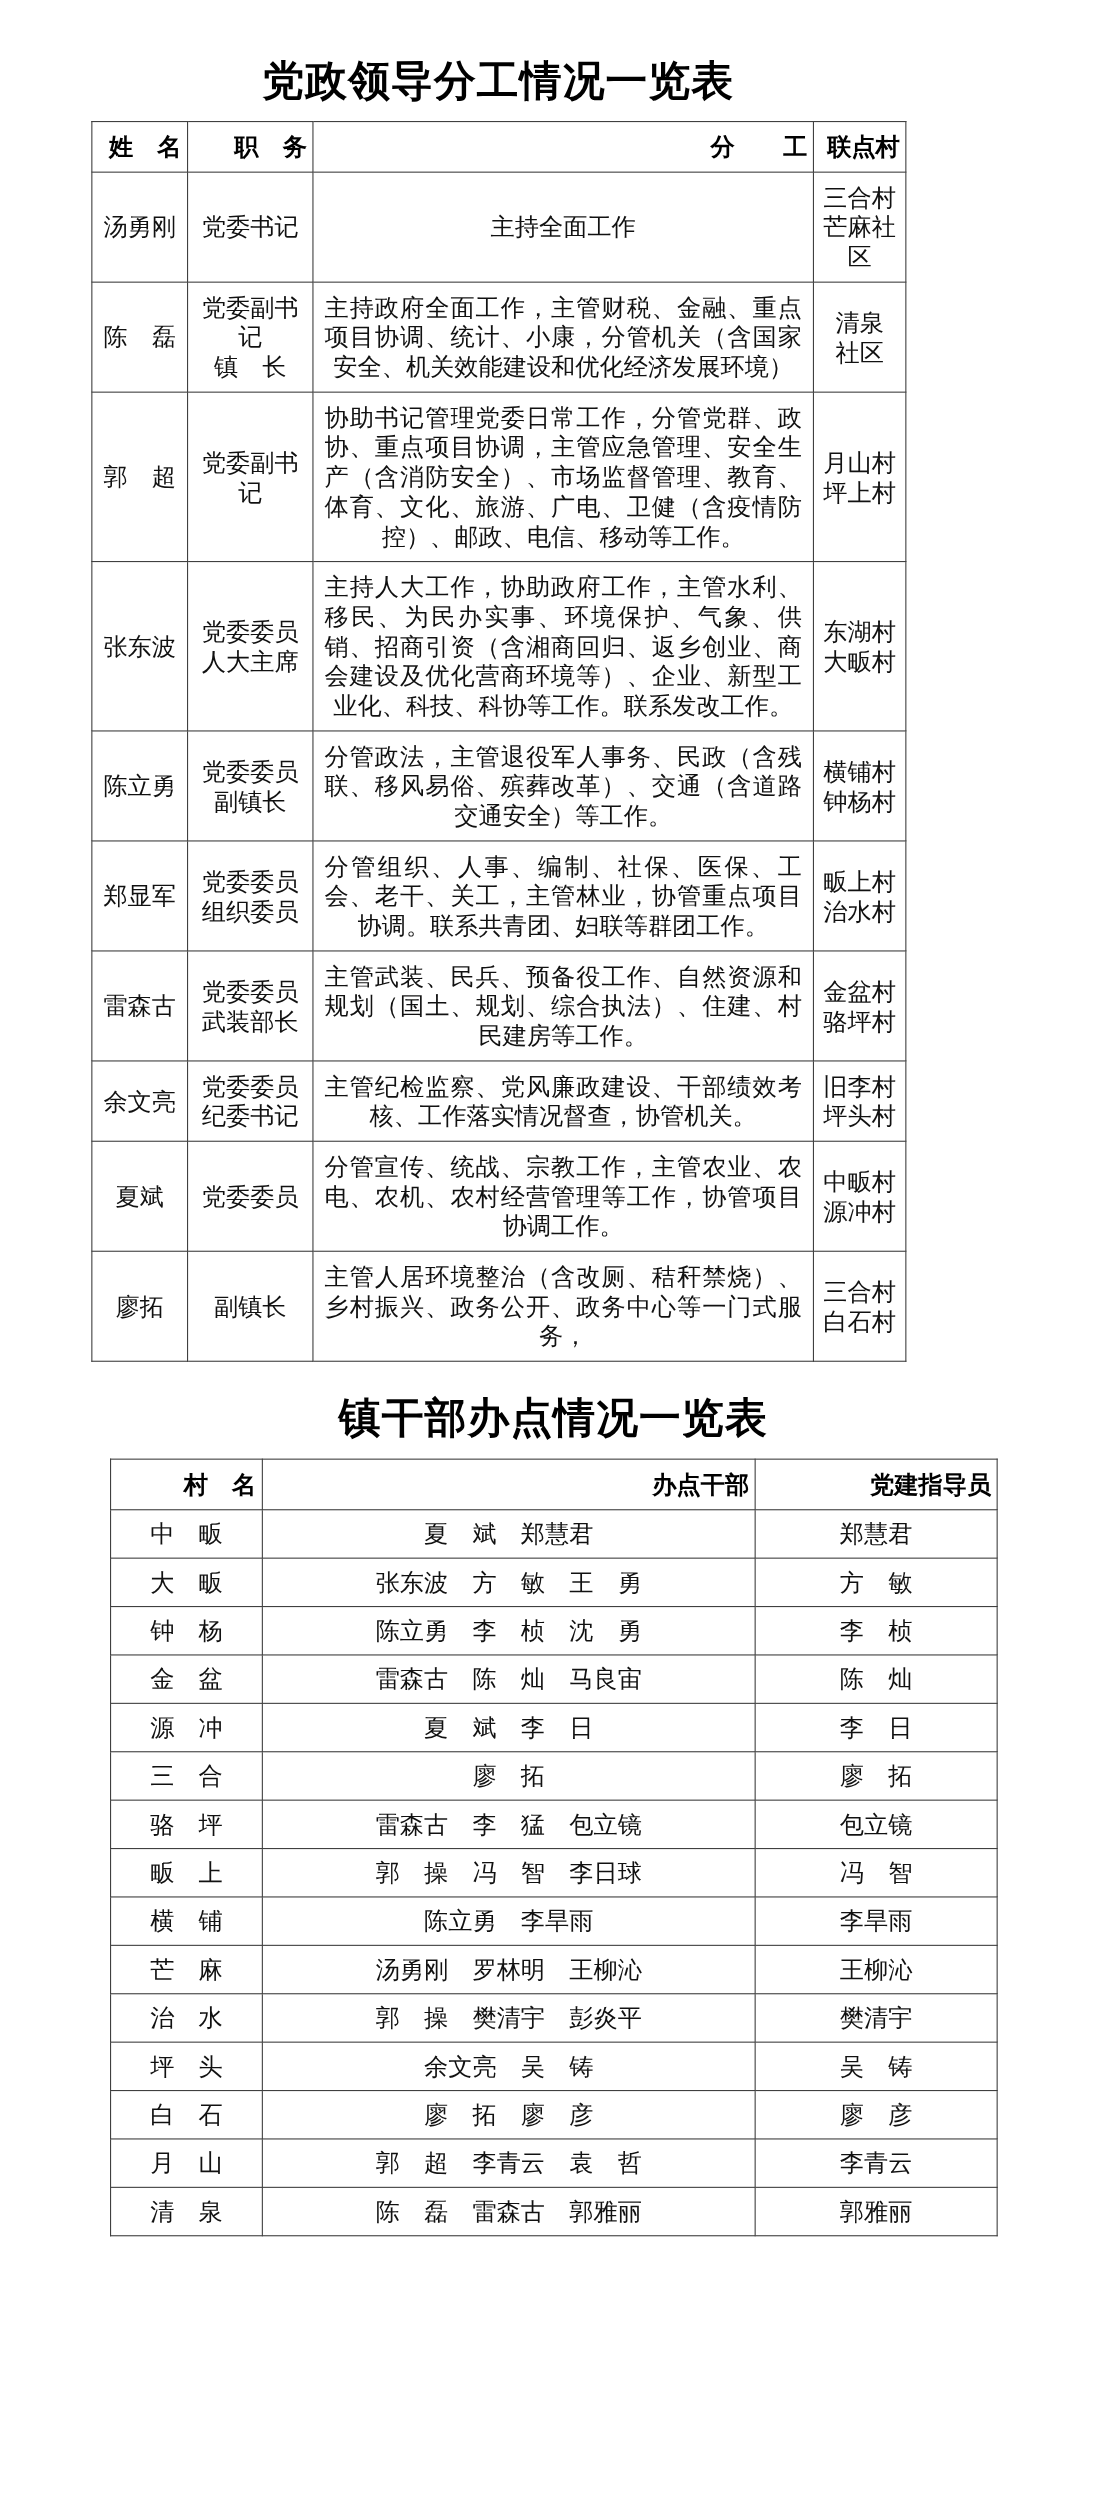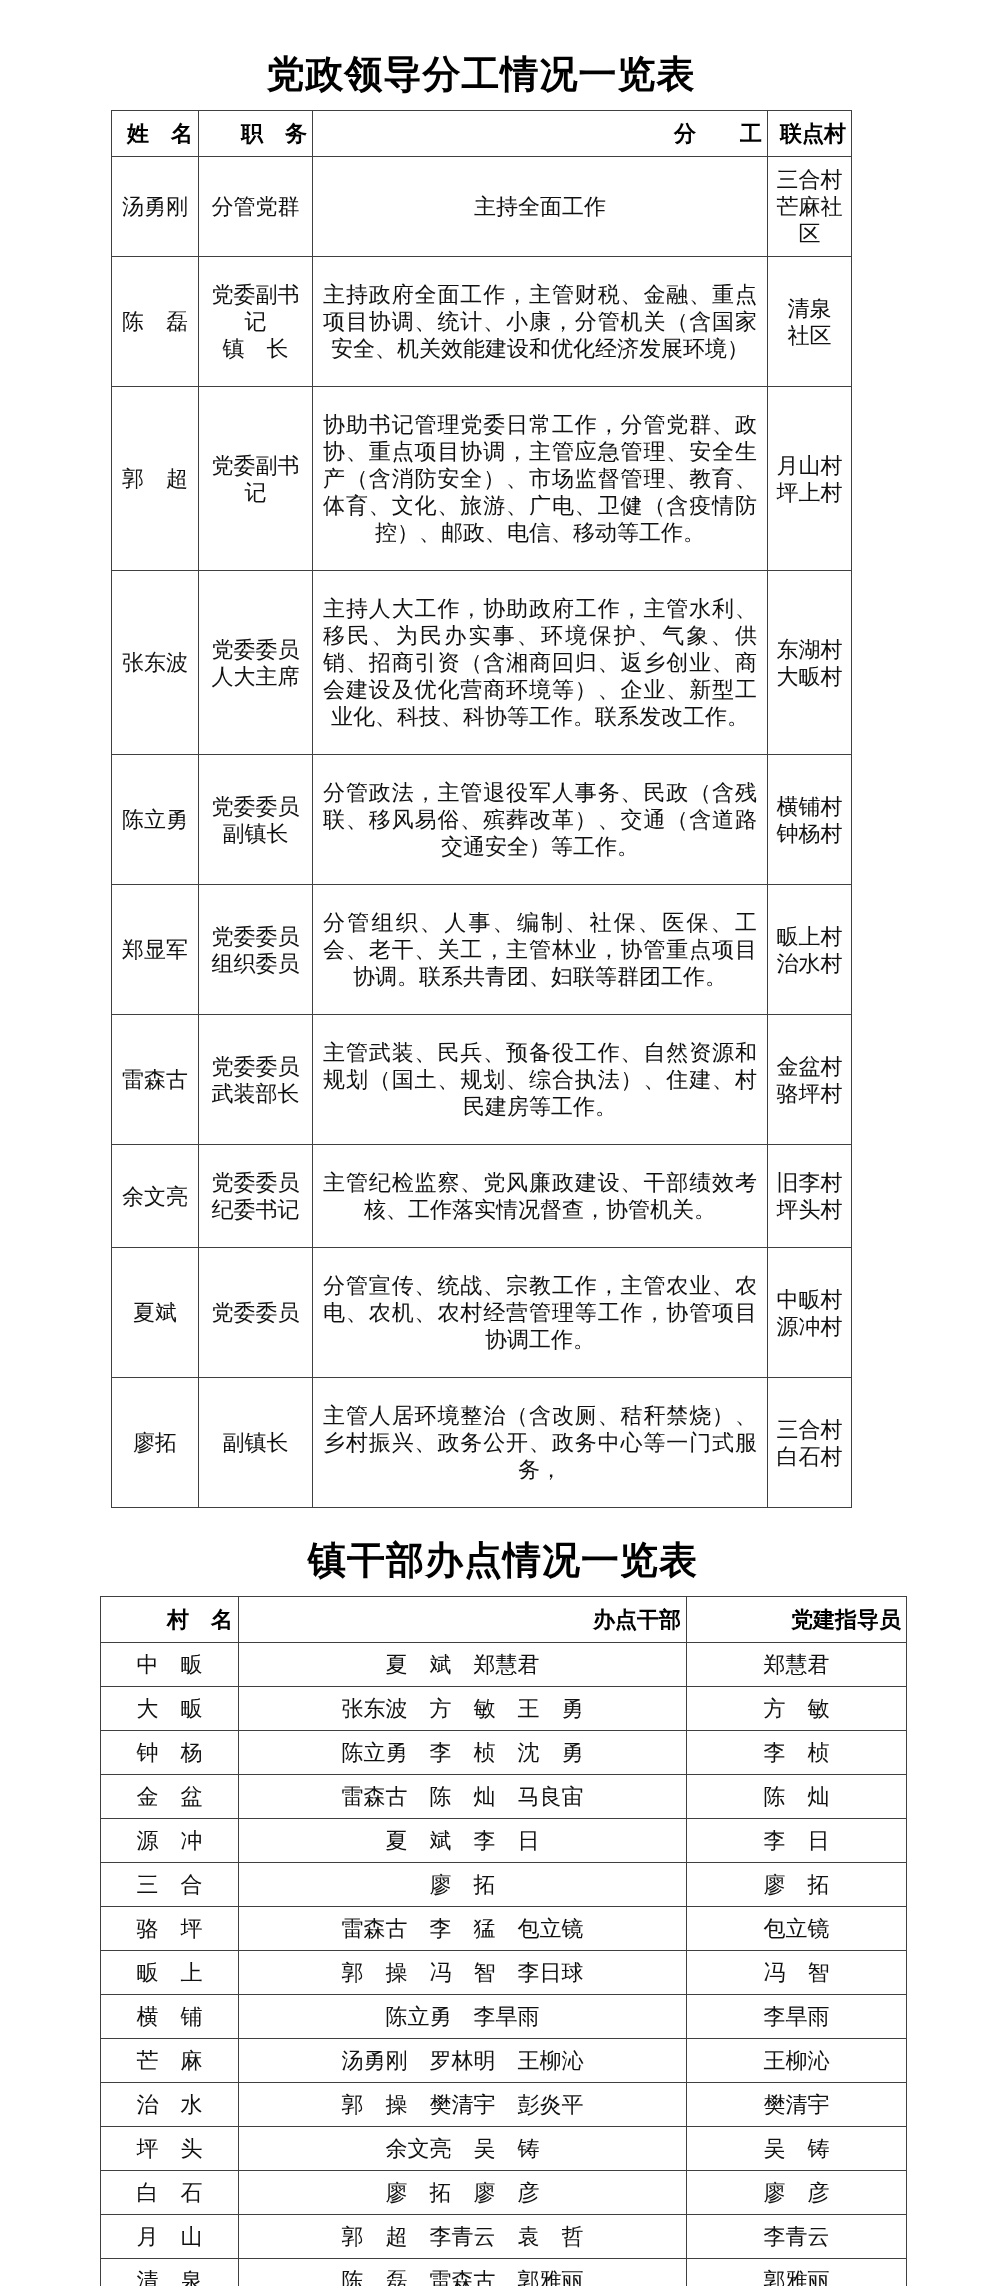--- a/index.html
+++ b/index.html
@@ -20,21 +20,21 @@
   .doc-title {
     font-family: "Liberation Sans", "DejaVu Sans", sans-serif;
     font-weight: bold;
     font-size: 38px;
     line-height: 44px;
     text-align: center;
     margin: 0 0 14px 0;
     color: #000000;
     letter-spacing: 1px;
   }
-  .tbl-wrap1 { margin-left: 111px; width: 740px; }
+  .tbl-wrap1 { margin-left: 83px; width: 740px; }
   .tbl-wrap2 { margin-left: 100px; width: 806px; margin-top: 30px; padding-bottom: 30px; }
   table {
     border-collapse: collapse;
     table-layout: fixed;
     width: 100%;
   }
   td, th {
     border: 1px solid #404040;
     font-size: 22px;
     line-height: 27px;
@@ -47,21 +47,21 @@
     font-weight: bold;
     text-align: right;
     font-size: 22px;
     color: #000000;
   }
   .c { text-align: center; }
   .pre { white-space: pre-line; }
   .duty {
     text-align: justify;
     text-align-last: center;
-    padding: 24px 10px;
+    padding: 9px 10px;
   }
   .t2 td { padding: 8px 5px; }
 </style>
 </head>
 <body>
 
 <div class="page">
 
   <div class="tbl-wrap1">
     <h1 class="doc-title">党政领导分工情况一览表</h1>
@@ -76,21 +76,21 @@
         <tr>
           <th>姓　名</th>
           <th>职　务</th>
           <th>分　　工</th>
           <th>联点村</th>
         </tr>
       </thead>
       <tbody>
         <tr>
           <td class="c pre">汤勇刚</td>
-          <td class="c pre">分管党群</td>
+          <td class="c pre">党委书记</td>
           <td class="duty">主持全面工作</td>
           <td class="c pre">三合村
 芒麻社区</td>
         </tr>
         <tr>
           <td class="c pre">陈　磊</td>
           <td class="c pre">党委副书记
 镇　长</td>
           <td class="duty">主持政府全面工作，主管财税、金融、重点项目协调、统计、小康，分管机关（含国家安全、机关效能建设和优化经济发展环境）</td>
           <td class="c pre">清泉

